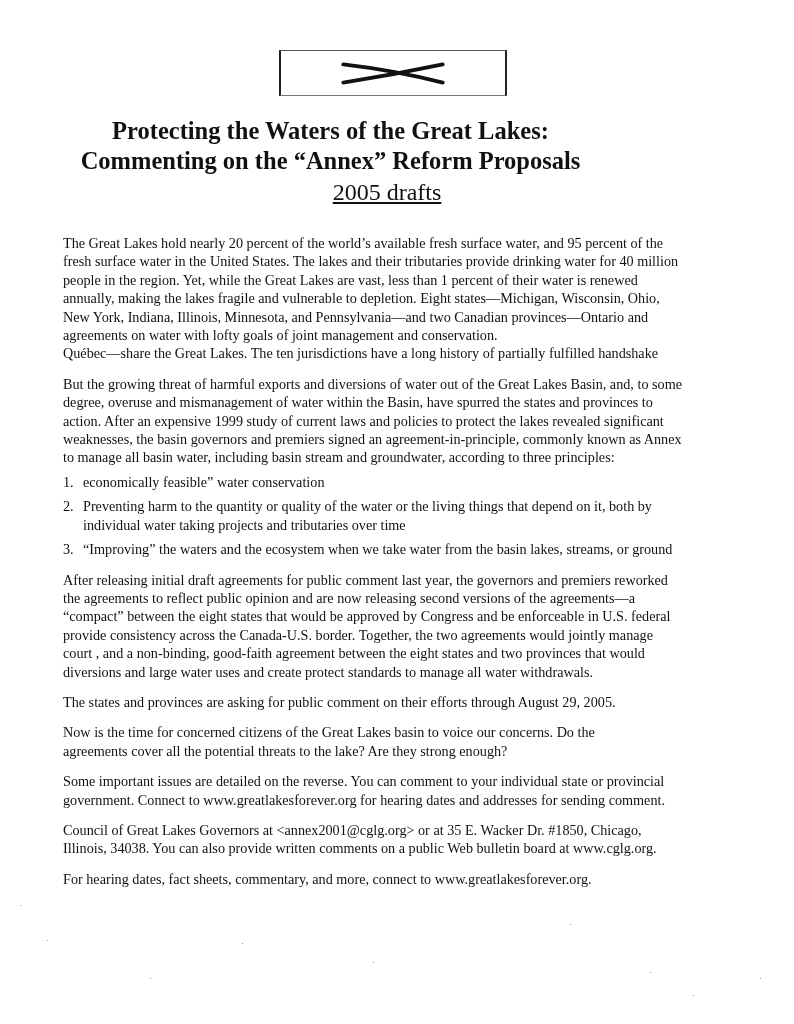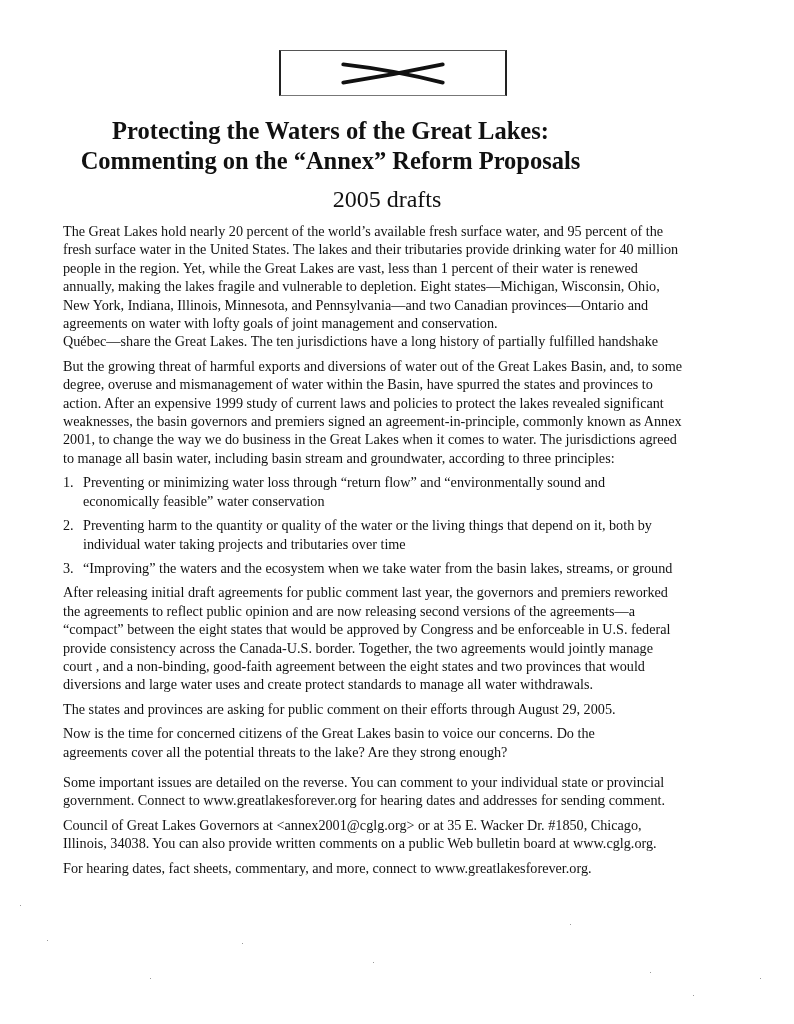--- a/index.html
+++ b/index.html
@@ -15,27 +15,27 @@
       box-sizing: border-box;
     }
     .logo-box svg { position: absolute; left: 0; top: 0; width: 100%; height: 100%; }
     .title {
       position: absolute; left: 0; width: 661px; text-align: center;
       font-weight: bold; font-size: 24.5px; line-height: 30px; top: 116px;
       letter-spacing: 0px;
     }
     .subtitle {
       position: absolute; left: 0; width: 774px; text-align: center;
-      font-size: 24px; line-height: 28px; top: 185px;
+      font-size: 24px; line-height: 28px; top: 178px; text-decoration: underline;
     }
     .content {
       position: absolute; left: 63px; top: 222px; width: 700px;
       font-size: 14.2px; line-height: 18.4px;
     }
-    .para { margin: 0 0 6px 0; white-space: nowrap; }
+    .para { margin: 12px 0 6px 0; white-space: nowrap; }
     .para .ln { display: block; }
     .para.bold { font-weight: normal; }
     .list { margin: 0 0 6px 0; padding: 0; list-style: none; }
     .list-item { position: relative; padding-left: 20px; margin-bottom: 6px; white-space: nowrap; }
     .list-item .num { position: absolute; left: 0; top: 0; }
     .list-item .ln { display: block; }
     .gap-extra { margin-top: 12px; }
     .noise { position: absolute; width: 1px; height: 1px; background: #999; }
   </style>
 </head>
@@ -64,28 +64,26 @@
     <span class="ln">New York, Indiana, Illinois, Minnesota, and Pennsylvania—and two Canadian provinces—Ontario and</span>
     <span class="ln">agreements on water with lofty goals of joint management and conservation.</span>
     <span class="ln">Québec—share the Great Lakes. The ten jurisdictions have a long history of partially fulfilled handshake</span>
   </p>
 
   <p class="para">
     <span class="ln">But the growing threat of harmful exports and diversions of water out of the Great Lakes Basin, and, to some</span>
     <span class="ln">degree, overuse and mismanagement of water within the Basin, have spurred the states and provinces to</span>
     <span class="ln">action. After an expensive 1999 study of current laws and policies to protect the lakes revealed significant</span>
     <span class="ln">weaknesses, the basin governors and premiers signed an agreement-in-principle, commonly known as Annex</span>
-    <span class="ln">2001, to change the way we do business in the Great Lakes when it comes to water. The jurisdictions agreed</span>
     <span class="ln">to manage all basin water, including basin stream and groundwater, according to three principles:</span>
   </p>
 
   <ol class="list">
     <li class="list-item">
       <span class="num">1.</span>
-      <span class="ln">Preventing or minimizing water loss through “return flow” and “environmentally sound and</span>
       <span class="ln">economically feasible” water conservation</span>
     </li>
     <li class="list-item">
       <span class="num">2.</span>
       <span class="ln">Preventing harm to the quantity or quality of the water or the living things that depend on it, both by</span>
       <span class="ln">individual water taking projects and tributaries over time</span>
     </li>
     <li class="list-item">
       <span class="num">3.</span>
       <span class="ln">“Improving” the waters and the ecosystem when we take water from the basin lakes, streams, or ground</span>

